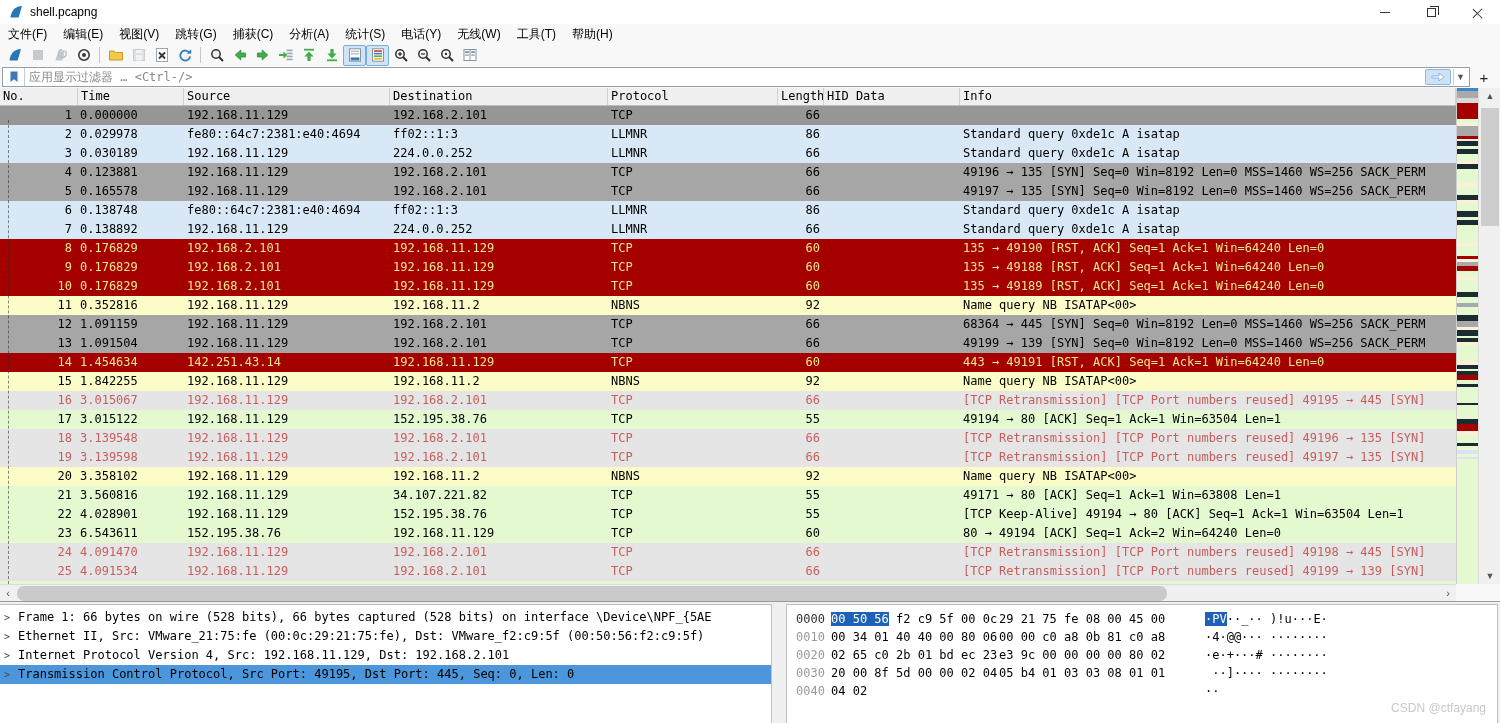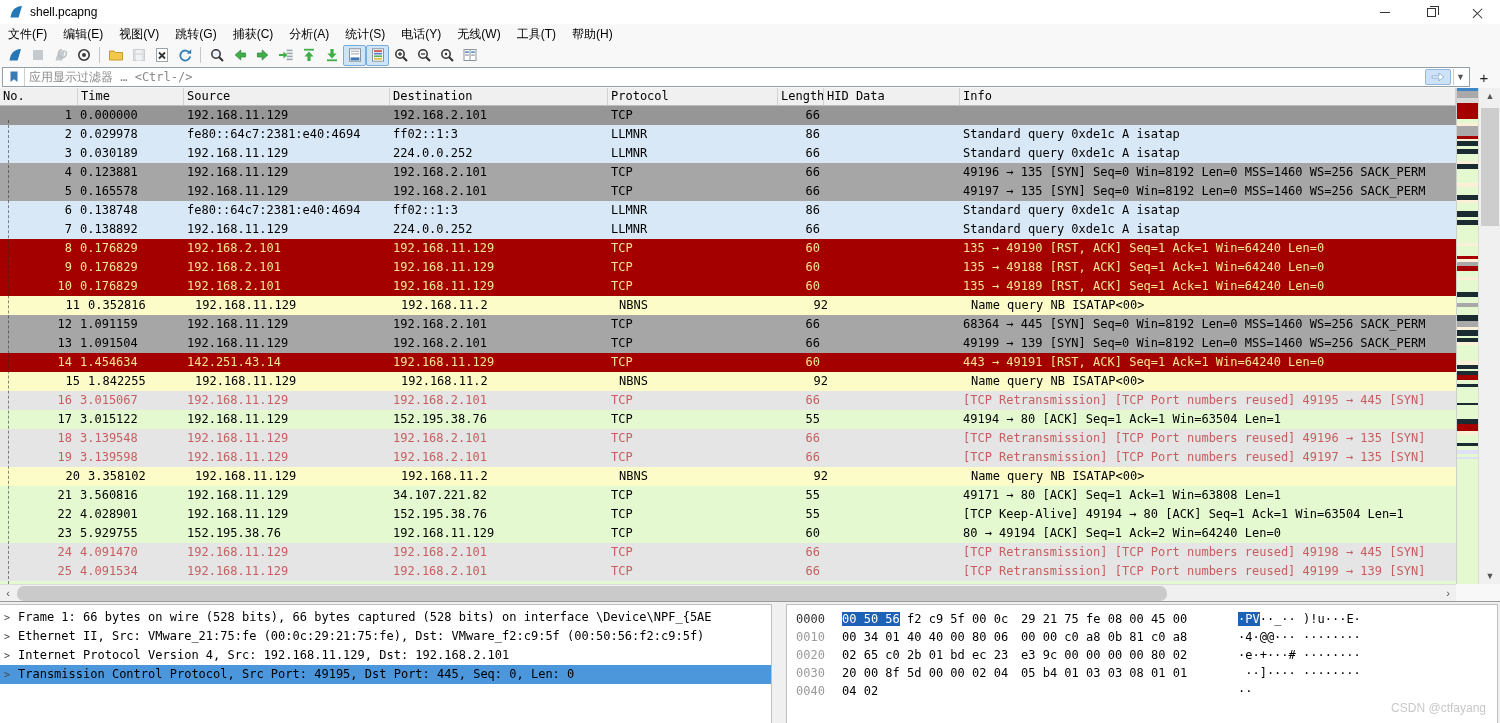--- a/index.html
+++ b/index.html
@@ -54,21 +54,21 @@
   .c-dst  { width:218px; padding-left:3px; }
   .c-proto{ width:170px; padding-left:3px; }
   .c-len  { width:46px;  text-align:right; padding-right:4px; }
   .c-hid  { width:136px; padding-left:3px; }
   .c-info { flex:1 1 auto; padding-left:3px; }
   .h-no{width:78px;} .h-time{width:106px;} .h-src{width:206px;} .h-dst{width:218px;} .h-proto{width:170px;} .h-len{width:46px;} .h-hid{width:136px;} .h-info{flex:1;}
   .prow.gray  { background:#a6a6a6; }
   .prow.gray1 { background:#969696; }
   .prow.blue  { background:#d9e8f6; }
   .prow.red   { background:#a40000; color:#f0e68c; }
-  .prow.yellow{ background:#fbfcc8;padding-left:8px; }
+  .prow.yellow{ background:#fbfcc8; }
   .prow.dark  { background:#e5e5e5; color:#c55f5f; }
   .prow.green { background:#e4f9cf; }
   .related-line { position:absolute; left:8px; top:14px; height:464px; width:0; border-left:1px dashed rgba(40,40,40,.55); pointer-events:none; }
 
   
   .minimap { position:absolute; left:1456px; top:88px; width:22px; height:496px; background:#e4f9cf; overflow:hidden; border-left:1px solid #cfcfcf; }
   .minimap div { width:100%; }
   .vscroll { position:absolute; left:1478px; top:88px; width:22px; height:496px; background:#f0f0f0; border-left:1px solid #dcdcdc; }
   .vscroll .arr { position:absolute; left:0; width:22px; height:16px; color:#555; font-size:9px; text-align:center; line-height:16px; }
   .vscroll .thumb { position:absolute; left:2px; top:20px; width:18px; height:118px; background:#cdcdcd; }
@@ -76,21 +76,21 @@
   .hscroll .arr { position:absolute; top:0; width:16px; height:17px; color:#555; font-size:11px; text-align:center; line-height:16px; }
   .hscroll .thumb { position:absolute; left:17px; top:1px; width:1150px; height:15px; background:#cacaca; border-radius:7px; }
 
   
   .panes { position:absolute; top:601px; left:0; width:1500px; height:122px; background:#f0f0f0; border-top:1px solid #9a9a9a; }
   .detailpane { position:absolute; left:0; top:2px; width:772px; height:120px; background:#fff; border:1px solid #c0c0c0; border-left:none; overflow:hidden; padding-top:3px; }
   .dline { height:19px; line-height:19px; font-family:"DejaVu Sans Mono",monospace; font-size:12px; white-space:nowrap; overflow:hidden; padding-left:4px; }
   .dline .exp { color:#444; display:inline-block; width:14px; font-size:10px; }
   .dline.sel { background:#4c96dc; }
   .bytepane { position:absolute; left:786px; top:2px; width:712px; height:120px; background:#fff; border:1px solid #c0c0c0; overflow:hidden; padding-top:5px; }
-  .hxline { display:flex; height:18px; line-height:18px; font-family:"DejaVu Sans Mono",monospace; font-size:12px; white-space:pre;gap:11px; }
+  .hxline { display:flex; height:18px; line-height:18px; font-family:"DejaVu Sans Mono",monospace; font-size:12px; white-space:pre; }
   .hxline .off { width:44px; padding-left:9px; color:#9a9a9a; flex:none; }
   .hxline:first-child .off { color:#333; }
   .hxline .hg1 { width:168px; flex:none; }
   .hxline .hg2 { width:168px; flex:none; margin-left:0; }
   .hxline .asc { margin-left:38px; }
   .hl { background:#1c63b7; color:#fff; }
   .watermark { position:absolute; right:14px; bottom:8px; color:#c8c8c8; font-size:12px; font-family:"Liberation Sans",sans-serif; }
 </style>
 </head>
 <body>
@@ -513,21 +513,21 @@
     <span class="c c-time">4.028901</span>
     <span class="c c-src">192.168.11.129</span>
     <span class="c c-dst">152.195.38.76</span>
     <span class="c c-proto">TCP</span>
     <span class="c c-len">55</span>
     <span class="c c-hid"></span>
     <span class="c c-info">[TCP Keep-Alive] 49194 → 80 [ACK] Seq=1 Ack=1 Win=63504 Len=1</span>
   </div>
       <div class="prow green">
     <span class="c c-no">23</span>
-    <span class="c c-time">5.929755</span>
+    <span class="c c-time">6.543611</span>
     <span class="c c-src">152.195.38.76</span>
     <span class="c c-dst">192.168.11.129</span>
     <span class="c c-proto">TCP</span>
     <span class="c c-len">60</span>
     <span class="c c-hid"></span>
     <span class="c c-info">80 → 49194 [ACK] Seq=1 Ack=2 Win=64240 Len=0</span>
   </div>
       <div class="prow dark">
     <span class="c c-no">24</span>
     <span class="c c-time">4.091470</span>

